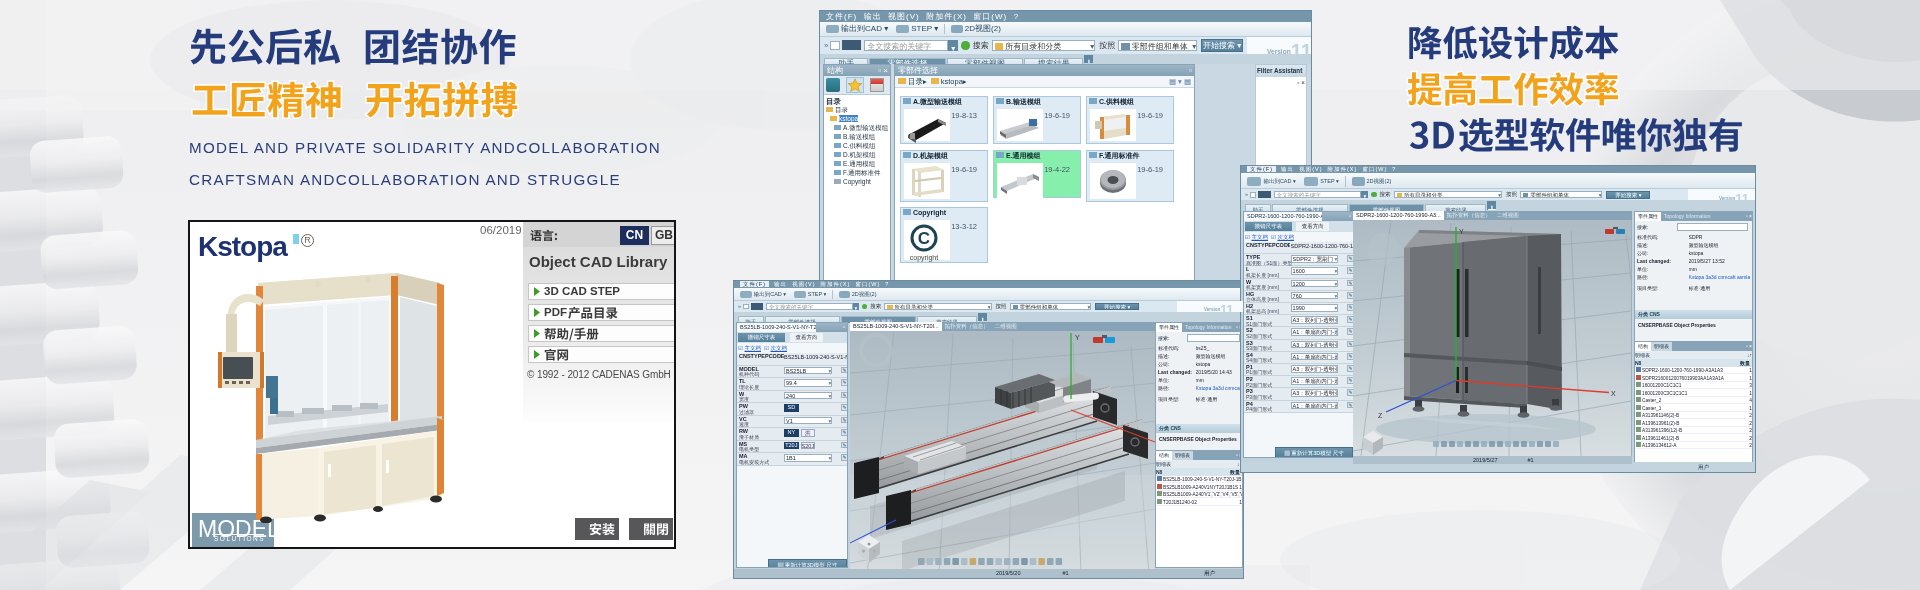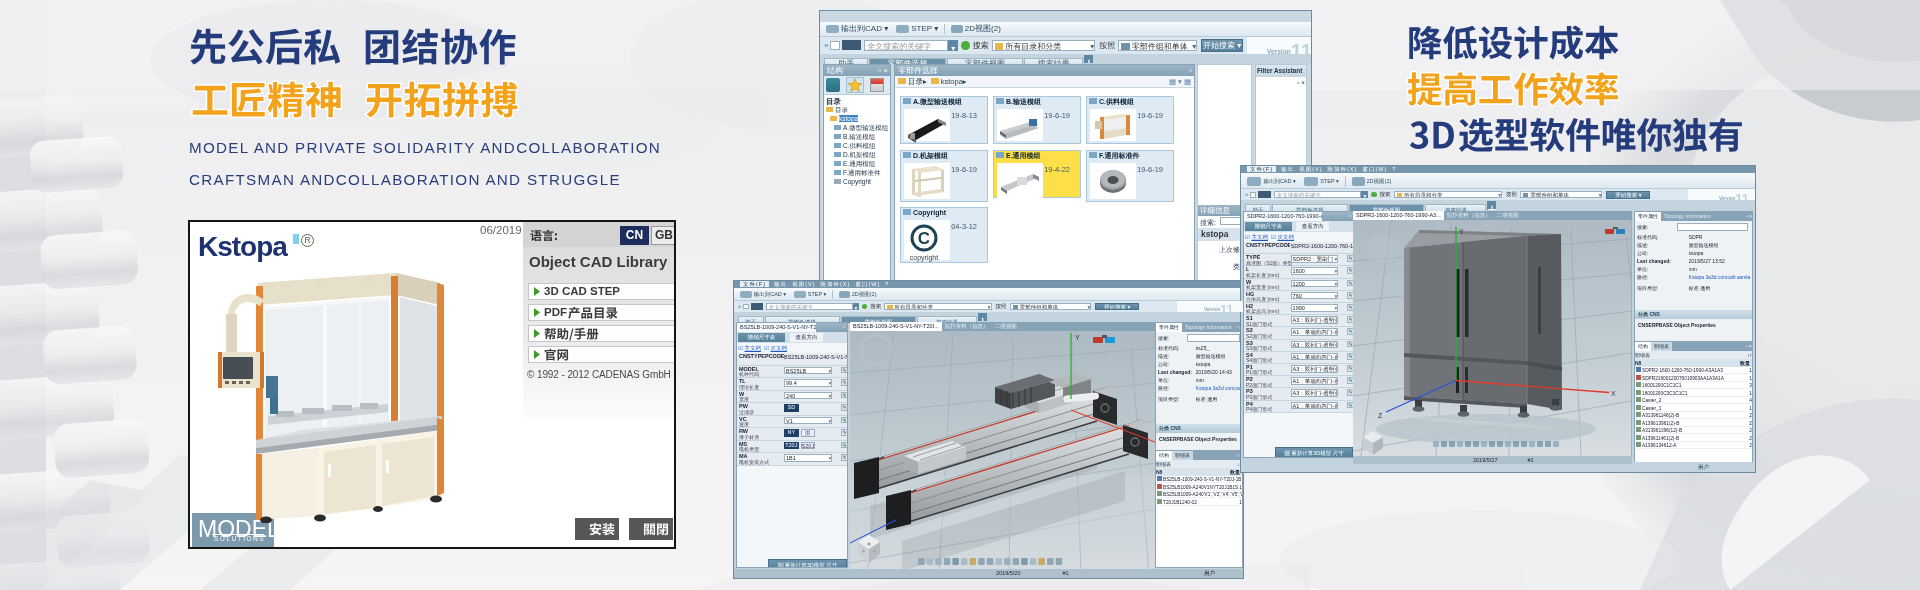--- a/index.html
+++ b/index.html
@@ -250,20 +250,21 @@
           <rect x="7" y="113" width="4" height="3"></rect>
           <rect x="14" y="113" width="4" height="3"></rect>
           <rect x="21" y="113" width="4" height="3"></rect>
           <rect x="28" y="113" width="4" height="3"></rect>
         </g>
 <rect x="48" y="108" width="12" height="22" fill="#447592"></rect>
 </g>
     </svg>
   </div>
 <div class="win" style="left:819px;top:10px;width:493px;height:292px;background:#c9d8e2;border:1px solid #6b8ca0">
+    <div class="mbar" style="top:0;height:11px;font-size:8px;line-height:11px;padding-left:6px;letter-spacing:1px">文件(F)&nbsp;&nbsp;输出&nbsp;&nbsp;视图(V)&nbsp;&nbsp;附加件(X)&nbsp;&nbsp;窗口(W)&nbsp;&nbsp;?</div>
     <div class="tbar" style="top:11px;height:14.5px;font-size:8px;line-height:14.5px"><span style="display:inline-block;width:13.05px;height:7.9750000000000005px;background:#8fadc0;border-radius:2px;margin:0 2px 0 6px;vertical-align:middle"></span><span style="color:#2a4a60">输出到CAD ▾</span><span style="display:inline-block;width:13.05px;height:7.9750000000000005px;background:#8fadc0;border-radius:2px;margin:0 2px 0 8px;vertical-align:middle"></span><span style="color:#2a4a60">STEP ▾</span><span style="display:inline-block;width:1px;height:10.149999999999999px;background:#b0c2ce;margin:0 6px;vertical-align:middle"></span><span style="display:inline-block;width:11.600000000000001px;height:7.9750000000000005px;background:#87a7bc;border-radius:2px;margin-right:2px;vertical-align:middle"></span><span style="color:#2a4a60">2D视图(2)</span></div>
     <div class="sbar" style="top:25.5px;height:17px;font-size:8px;line-height:17px"><span style="color:#4a768f;margin-left:4px">»</span><span class="inp" style="width:9.350000000000001px;height:9.350000000000001px;vertical-align:middle;margin:0 2px"></span><span class="chip" style="width:19.549999999999997px;height:10.2px;vertical-align:middle;background:#3d5a74"></span><span class="inp" style="width:83.81px;height:11.56px;vertical-align:middle;margin-left:3px;color:#999;font-size:8px;line-height:11.56px;padding-left:2px">全文搜索的关键字</span><span class="chip" style="width:10.2px;height:11.56px;vertical-align:middle;background:#5e87a3">▾</span><span style="display:inline-block;width:8.5px;height:8.5px;background:radial-gradient(circle,#4fae38 60%,#2f8a20);border-radius:50%;vertical-align:middle;margin:0 3px"></span><span style="color:#333">搜索</span><span class="inp" style="width:103.53px;height:11.56px;vertical-align:middle;margin-left:3px;font-size:8px;line-height:11.56px;padding-left:2px;color:#333"><span style="display:inline-block;width:8.5px;height:6.800000000000001px;background:#e8b64c;vertical-align:middle;margin-right:2px"></span>所有目录和分类<span style="float:right;color:#567">▾</span></span><span style="color:#333;margin-left:4px">按照</span><span class="inp" style="width:78.88px;height:11.56px;vertical-align:middle;margin-left:3px;font-size:8px;line-height:11.56px;padding-left:2px;color:#333"><span style="display:inline-block;width:8.5px;height:6.800000000000001px;background:#6d92aa;vertical-align:middle;margin-right:2px"></span>零部件组和单体<span style="float:right;color:#567">▾</span></span><span class="dbtn" style="display:inline-block;width:41.905px;height:12.24px;vertical-align:middle;margin-left:4px;font-size:8px;line-height:12.24px;border:1px solid #47708a">开始搜索 ▾</span></div>
     <span class="abs" style="right:0;top:25.5px;width:64.09px;height:17px;background:#f8fbfd;z-index:5"></span>
     <div class="abs" style="left:447px;top:28.56px;color:#8aa8bc;font-size:6.56px;font-weight:bold;z-index:6;white-space:nowrap">Version<span style="font-size:20.06px;color:#c0d4df;vertical-align:-4.08px">11</span></div>
     <div class="trow" style="top:42.5px;height:10.5px"><span style="display:inline-block;width:4px"></span><span class="tab" style="width:44.37px;height:9.5px;font-size:8px;line-height:9.5px;margin-right:1px">助手</span><span class="tab act" style="width:76.415px;height:9.5px;font-size:8px;line-height:9.5px;margin-right:1px">零部件选择</span><span class="tab" style="width:76.415px;height:9.5px;font-size:8px;line-height:9.5px;margin-right:1px">零部件视图</span><span class="tab" style="width:59.16px;height:9.5px;font-size:8px;line-height:9.5px;margin-right:1px">搜索结果</span><span class="chip" style="width:8.4px;height:8.4px;background:#5e87a3;vertical-align:top;margin-top:1px">+</span></div>
     <div class="pan" style="left:3px;top:53.0px;width:68px;height:236.0px">
       <div class="ptit" style="left:0;top:0;width:100%;height:11px;font-size:8px;line-height:11px;padding-left:3px">结构<span style="float:right;margin-right:2px">▫ ×</span></div>
       <div class="abs" style="left:0;top:11px;width:100%;height:19px;background:#dfe9f1;border-bottom:1px solid #b8cbd8">
         <span class="abs" style="left:2px;top:2px;width:14px;height:14px;background:linear-gradient(#3a8ea0,#2a6e80);border-radius:2px"></span>
         <span class="abs" style="left:22px;top:1px;width:18px;height:16px;background:#cfe3f2;border:1px solid #9fc2da">
@@ -332,21 +333,21 @@
             <path d="M8 6 L32 3 L40 7 L16 10 Z" fill="#e8e1cc"></path>
             <rect x="8" y="6" width="3" height="26" fill="#ddd5bf"></rect>
             <rect x="37" y="7" width="3" height="22" fill="#d8d0ba"></rect>
             <rect x="14" y="9" width="3" height="25" fill="#e0d8c2"></rect>
             <path d="M8 30 L37 26 L40 29 L11 33 Z" fill="#e4dcc6"></path>
             <path d="M11 18 L37 15" stroke="#d0c8b2" stroke-width="2"></path>
           </svg>
         </div>
         <div class="abs" style="left:50.16px;top:14px;font-size:7.5px;color:#456">19-6-19</div>
       </div>
-      <div class="abs" style="left:98px;top:85px;width:88px;height:48px;background:#fde047;border:1px solid #a9c8dd">
+      <div class="abs" style="left:98px;top:85px;width:88px;height:48px;background:#86efac;border:1px solid #a9c8dd">
         <div class="row" style="height:10px;font-size:7px;font-weight:bold;color:#123;line-height:10px"><span style="display:inline-block;width:8px;height:6px;background:#7ba7c7;margin:0 2px"></span>E.通用模组</div>
         <div class="abs" style="left:3px;top:12px;width:45.760000000000005px;height:36px;background:#fff">
           <svg width="46" height="36" viewBox="0 0 46 36">
             <path d="M4 24 L36 11 L42 14 L10 28 Z" fill="#c4c8cc"></path>
             <path d="M4 24 L10 28 L10 31 L4 27 Z" fill="#707478"></path>
             <rect x="20" y="14" width="10" height="8" fill="#d8dcde"></rect>
             <path d="M36 11 L42 14 L42 18 L36 15 Z" fill="#8a8e92"></path>
           </svg>
         </div>
         <div class="abs" style="left:50.16px;top:14px;font-size:7.5px;color:#456">19-4-22</div>
@@ -365,29 +366,22 @@
       </div>
       <div class="abs" style="left:5px;top:142px;width:88px;height:56px;background:#deebf4;border:1px solid #a9c8dd">
         <div class="row" style="height:10px;font-size:7px;font-weight:bold;color:#123;line-height:10px"><span style="display:inline-block;width:8px;height:6px;background:#7ba7c7;margin:0 2px"></span>Copyright</div>
         <div class="abs" style="left:3px;top:12px;width:45.760000000000005px;height:40px;background:#fff">
           <svg width="46" height="44" viewBox="0 0 46 44">
             <circle cx="20" cy="18" r="12" fill="none" stroke="#1d4355" stroke-width="3"></circle>
             <text x="20" y="24" text-anchor="middle" font-size="17" font-weight="bold" fill="#1d4355" font-family="Liberation Sans">C</text>
             <text x="20" y="40" text-anchor="middle" font-size="7" fill="#444" font-family="Liberation Sans">copyright</text>
           </svg>
         </div>
-        <div class="abs" style="left:50.16px;top:14px;font-size:7.5px;color:#456">04-3-12</div>
-      </div>
-    </div>
-    <div class="pan" style="left:377px;top:53.0px;width:55px;height:236.0px;border-color:#b8c8d4">
-      <div class="ptit" style="left:0;top:140px;width:100%;height:11px;font-size:7.5px;line-height:11px;padding-left:2px">详细信息</div>
-      <div class="abs row" style="left:2px;top:153px;font-size:7px;color:#345">搜索:</div>
-      <div class="inp abs" style="left:22px;top:152px;width:30px;height:8px"></div>
-      <div class="abs" style="left:0;top:163px;width:100%;height:13px;background:#d7e3ec;font-size:8.5px;font-weight:bold;color:#334;line-height:13px;padding-left:3px">kstopa</div>
-      <div class="abs" style="right:2px;top:180px;font-size:7px;color:#345;text-align:right">上次修改:<br><br>类别:<br><br><br>语言:</div>
+        <div class="abs" style="left:50.16px;top:14px;font-size:7.5px;color:#456">13-3-12</div>
+      </div>
     </div>
     <div class="pan" style="left:435px;top:53.0px;width:52px;height:236.0px;border-color:#b8c8d4">
       <div class="abs" style="left:0;top:0;width:100%;height:12px;background:linear-gradient(#dde9f1,#c5d7e3);color:#234;font-size:6.3px;line-height:12px;padding-left:1px;font-weight:bold;white-space:nowrap">Filter Assistant<span style="float:right;margin-right:1px;font-weight:normal">▫ ×</span></div>
     </div>
   </div>
 <div class="win" style="left:733px;top:280px;width:511px;height:299px;background:#bfd2de;border:1px solid #6b8ca0">
     <div class="mbar" style="top:0;height:7px;font-size:5.5px;line-height:7px;padding-left:6px;letter-spacing:1px"><span style="background:#e9f0f5;color:#235;padding:0 3px">文件(F)</span>&nbsp;&nbsp;输出&nbsp;&nbsp;视图(V)&nbsp;&nbsp;附加件(X)&nbsp;&nbsp;窗口(W)&nbsp;&nbsp;?</div>
     <div class="tbar" style="top:7px;height:13px;font-size:5.5px;line-height:13px"><span style="display:inline-block;width:11.700000000000001px;height:7.15px;background:#8fadc0;border-radius:2px;margin:0 2px 0 6px;vertical-align:middle"></span><span style="color:#2a4a60">输出到CAD ▾</span><span style="display:inline-block;width:11.700000000000001px;height:7.15px;background:#8fadc0;border-radius:2px;margin:0 2px 0 8px;vertical-align:middle"></span><span style="color:#2a4a60">STEP ▾</span><span style="display:inline-block;width:1px;height:9.1px;background:#b0c2ce;margin:0 6px;vertical-align:middle"></span><span style="display:inline-block;width:10.4px;height:7.15px;background:#87a7bc;border-radius:2px;margin-right:2px;vertical-align:middle"></span><span style="color:#2a4a60">2D视图(2)</span></div>
     <div class="sbar" style="top:20px;height:10.5px;font-size:5.5px;line-height:10.5px"><span style="color:#4a768f;margin-left:4px">»</span><span class="inp" style="width:5.775px;height:5.775px;vertical-align:middle;margin:0 2px"></span><span class="chip" style="width:12.075px;height:6.3px;vertical-align:middle;background:#3d5a74"></span><span class="inp" style="width:86.87px;height:7.140000000000001px;vertical-align:middle;margin-left:3px;color:#999;font-size:5.5px;line-height:7.140000000000001px;padding-left:2px">全文搜索的关键字</span><span class="chip" style="width:6.3px;height:7.140000000000001px;vertical-align:middle;background:#5e87a3">▾</span><span style="display:inline-block;width:5.25px;height:5.25px;background:radial-gradient(circle,#4fae38 60%,#2f8a20);border-radius:50%;vertical-align:middle;margin:0 3px"></span><span style="color:#333">搜索</span><span class="inp" style="width:107.31px;height:7.140000000000001px;vertical-align:middle;margin-left:3px;font-size:5.5px;line-height:7.140000000000001px;padding-left:2px;color:#333"><span style="display:inline-block;width:5.25px;height:4.2px;background:#e8b64c;vertical-align:middle;margin-right:2px"></span>所有目录和分类<span style="float:right;color:#567">▾</span></span><span style="color:#333;margin-left:4px">按照</span><span class="inp" style="width:81.76px;height:7.140000000000001px;vertical-align:middle;margin-left:3px;font-size:5.5px;line-height:7.140000000000001px;padding-left:2px;color:#333"><span style="display:inline-block;width:5.25px;height:4.2px;background:#6d92aa;vertical-align:middle;margin-right:2px"></span>零部件组和单体<span style="float:right;color:#567">▾</span></span><span class="dbtn" style="display:inline-block;width:43.435px;height:7.56px;vertical-align:middle;margin-left:4px;font-size:5.5px;line-height:7.56px;border:1px solid #47708a">开始搜索 ▾</span></div>
     <span class="abs" style="right:0;top:20px;width:66.43px;height:10.5px;background:#f8fbfd;z-index:5"></span>

